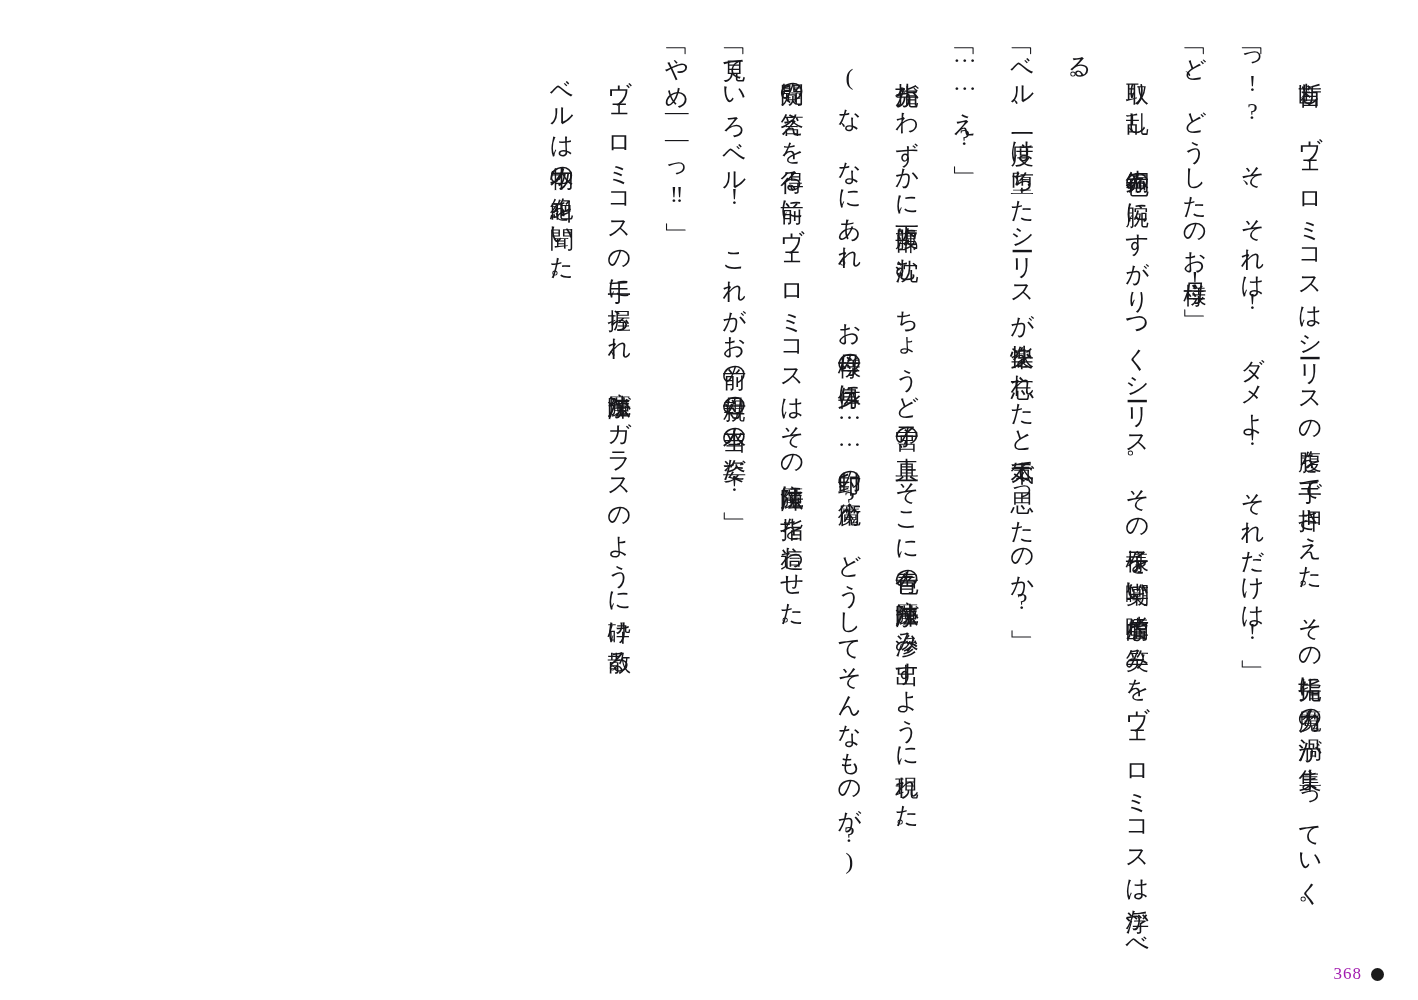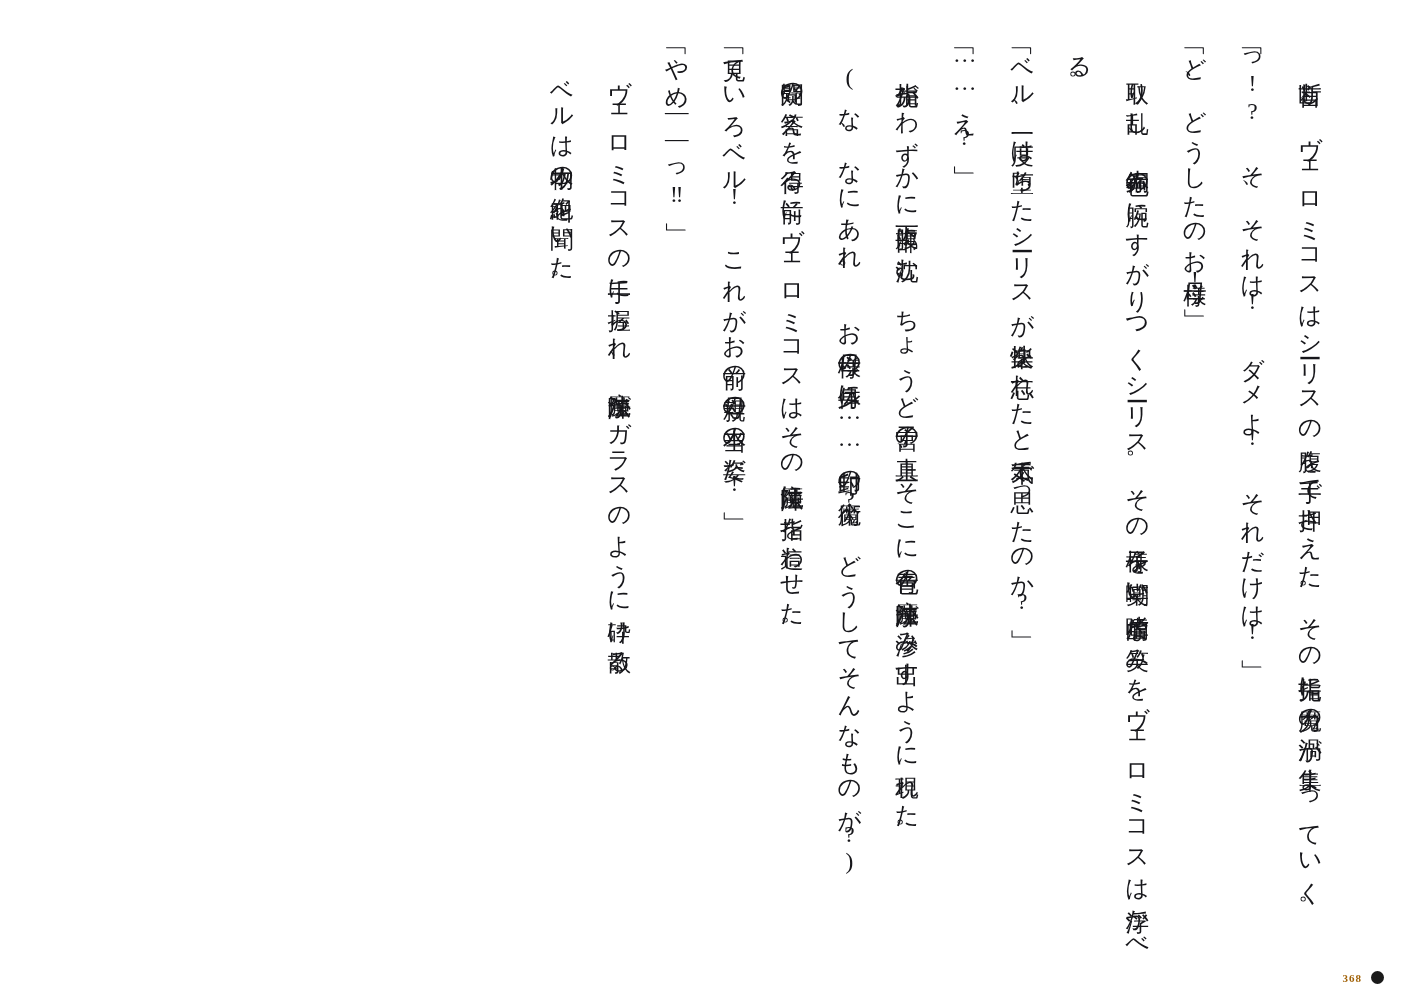--- a/index.html
+++ b/index.html
@@ -56,24 +56,23 @@
   .page-number-wrap {
     position: absolute;
     right: 34px;
     bottom: 16px;
     display: flex;
     align-items: center;
     gap: 9px;
     font-family: "Liberation Serif", "DejaVu Serif", serif;
   }
   .page-number {
-    font-size: 11px;
-    color: #a16207;
+    font-size: 17px;
+    color: #a21caf;
     letter-spacing: 1px;
-    font-weight: bold;
   }
   .page-dot {
     width: 13px;
     height: 13px;
     border-radius: 50%;
     background: #1a1a1a;
     display: inline-block;
   }
 </style>
 </head>

